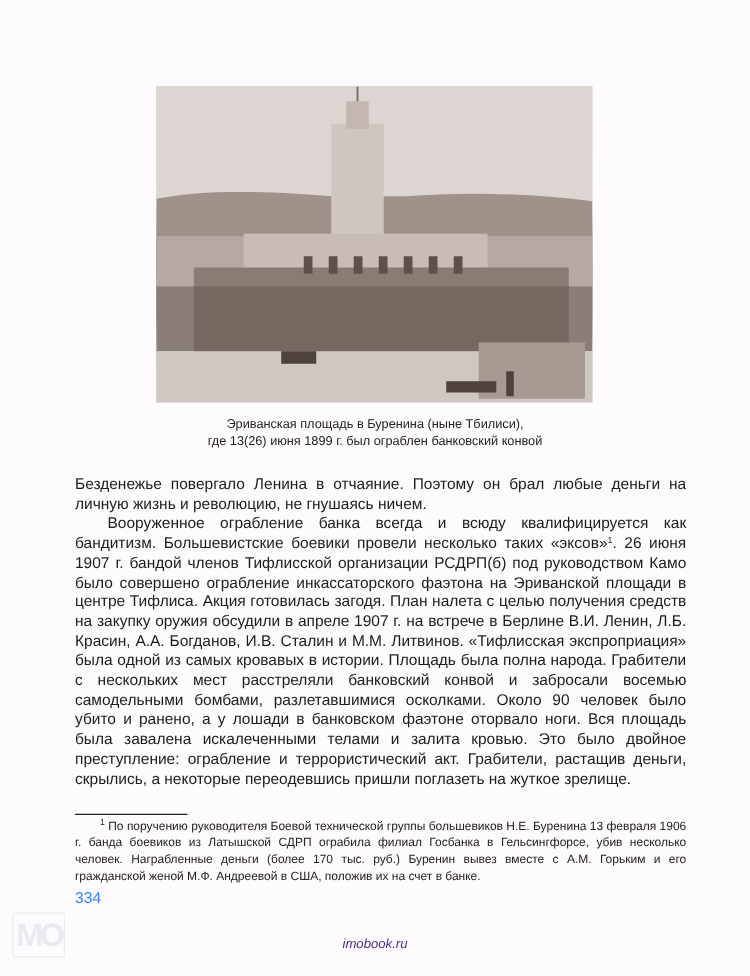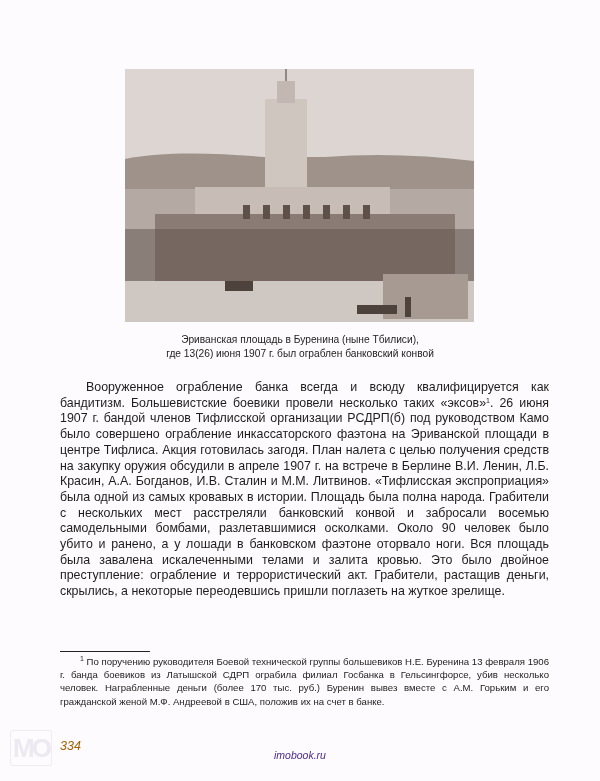--- a/index.html
+++ b/index.html
@@ -23,21 +23,21 @@
     }
     .body-text p { margin: 0; }
     .body-text p.indent { text-indent: 26px; }
     .fn-rule { position: absolute; left: 60px; top: 651px; width: 90px; height: 1px; background: #222; }
     .footnote {
       position: absolute; left: 60px; top: 655px; width: 489px;
       font-size: 9.6px; line-height: 13.2px; text-align: justify; color: #262223;
     }
     .footnote p { margin: 0; text-indent: 20px; }
     sup { font-size: 7px; vertical-align: 4px; line-height: 0; }
-    .page-num { position: absolute; left: 60px; top: 739px; font-size: 12.5px; color: #a16207; font-style: italic; }
+    .page-num { position: absolute; left: 60px; top: 711px; font-size: 12.5px; color: #3b82f6; }
     .logo {
       position: absolute; left: 10px; top: 730px; width: 40px; height: 34px;
       border: 1px solid #efecf2; border-radius: 2px; color: #ece9f1;
       font-size: 26px; font-weight: bold; line-height: 34px; text-align: center; letter-spacing: -3px;
     }
     .site { position: absolute; left: 0; width: 600px; top: 749px; text-align: center; font-size: 10.5px; font-style: italic; color: #4b2a8c; }
   </style>
 </head>
 <body>
 
@@ -66,24 +66,25 @@
     <g fill="#4e423c">
       <rect x="100" y="212" width="28" height="10"></rect>
         <rect x="232" y="236" width="40" height="9"></rect>
         <rect x="280" y="228" width="6" height="20"></rect>
     </g>
   </svg>
 </div>
 
 <div class="caption">
   <div>Эриванская площадь в Буренина (ныне Тбилиси),</div>
-  <div>где 13(26) июня 1907 г. был ограблен банковский конвой</div>
+  <div>где 13(26) июня 1899 г. был ограблен банковский конвой</div>
 </div>
 
 <div class="body-text">
+  <p>Безденежье повергало Ленина в отчаяние. Поэтому он брал любые деньги на личную жизнь и революцию, не гнушаясь ничем.</p>
   <p class="indent"><span>Вооруженное ограбление банка всегда и всюду квалифицируется как бандитизм. Большевистские боевики провели несколько таких «эксов»</span><sup>1</sup><span>. 26 июня 1907 г. бандой членов Тифлисской организации РСДРП(б) под руководством Камо было совершено ограбление инкассаторского фаэтона на Эриванской площади в центре Тифлиса. Акция готовилась загодя. План налета с целью получения средств на закупку оружия обсудили в апреле 1907 г. на встрече в Берлине В.И. Ленин, Л.Б. Красин, А.А. Богданов, И.В. Сталин и М.М. Литвинов. «Тифлисская экспроприация» была одной из самых кровавых в истории. Площадь была полна народа. Грабители с нескольких мест расстреляли банковский конвой и забросали восемью самодельными бомбами, разлетавшимися осколками. Около 90 человек было убито и ранено, а у лошади в банковском фаэтоне оторвало ноги. Вся площадь была завалена искалеченными телами и залита кровью. Это было двойное преступление: ограбление и террористический акт. Грабители, растащив деньги, скрылись, а некоторые переодевшись пришли поглазеть на жуткое зрелище.</span></p>
 </div>
 
 <div class="fn-rule"></div>
 <div class="footnote">
   <p><sup>1</sup><span> По поручению руководителя Боевой технической группы большевиков Н.Е. Буренина 13 февраля 1906 г. банда боевиков из Латышской СДРП ограбила филиал Госбанка в Гельсингфорсе, убив несколько человек. Награбленные деньги (более 170 тыс. руб.) Буренин вывез вместе с А.М. Горьким и его гражданской женой М.Ф. Андреевой в США, положив их на счет в банке.</span></p>
 </div>
 
 <div class="page-num">334</div>
 <div class="logo">МО</div>

